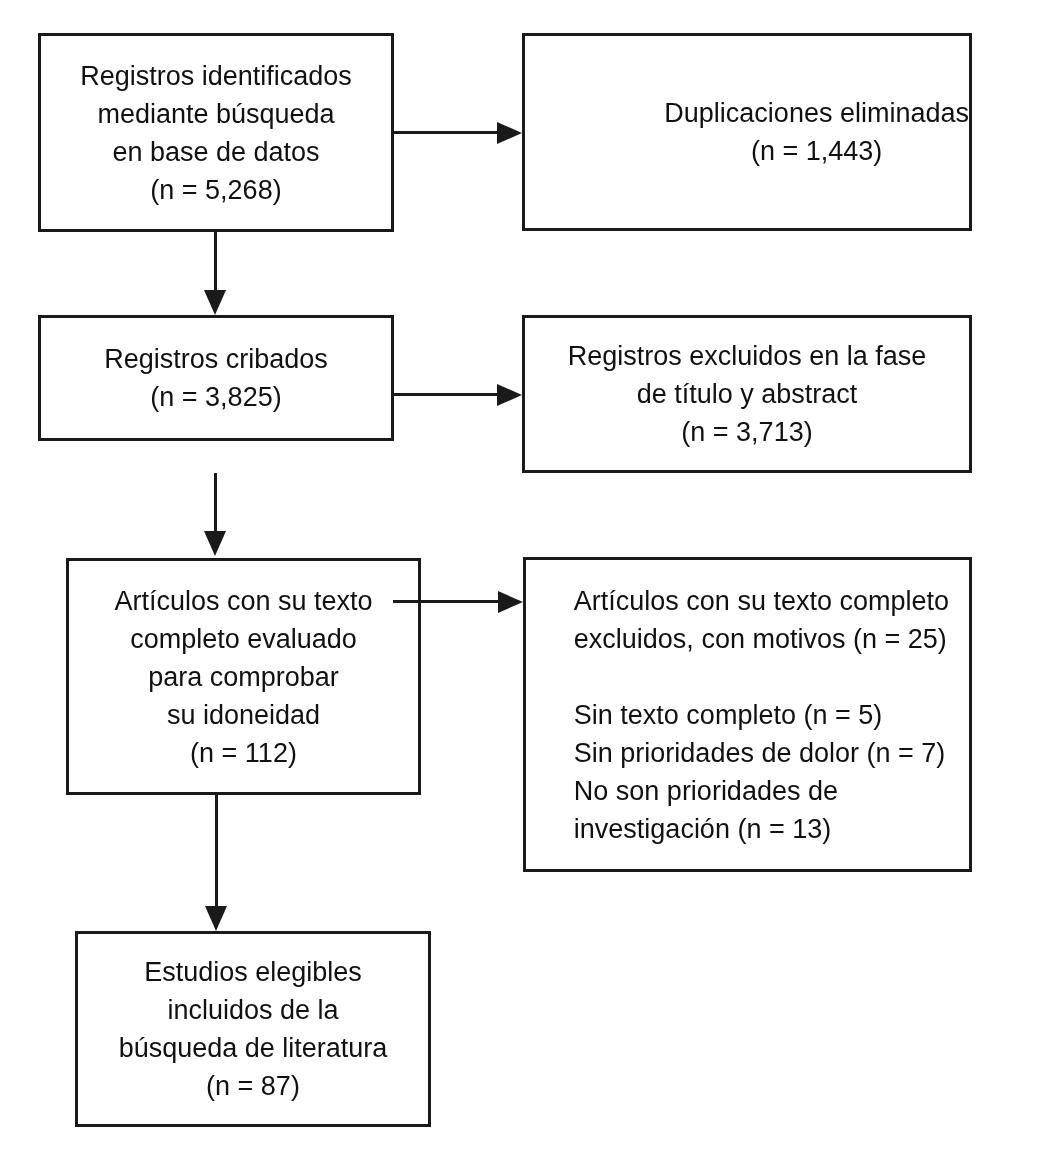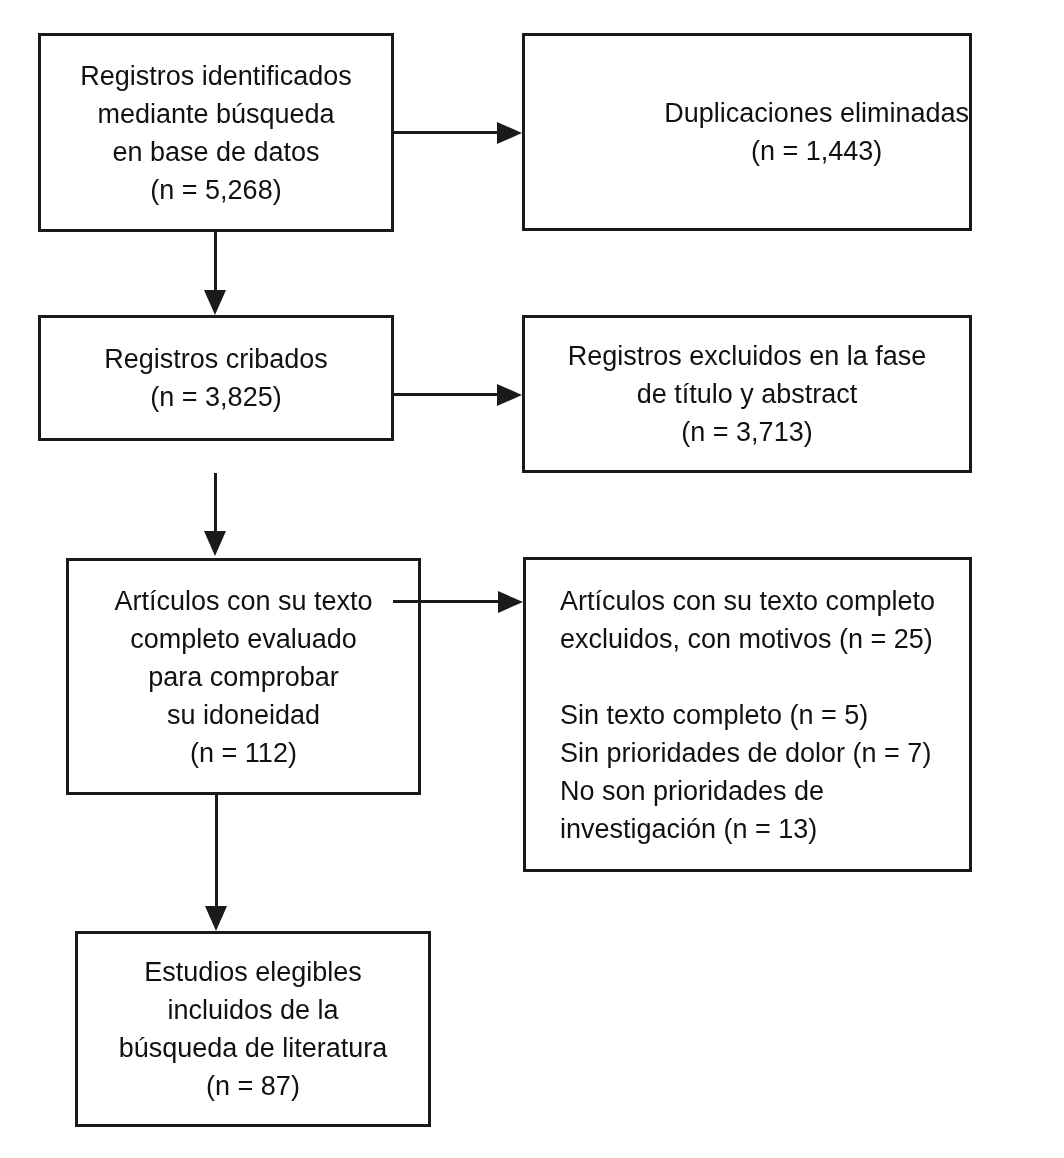--- a/index.html
+++ b/index.html
@@ -26,21 +26,21 @@
     justify-content: center;
   }
   .txt {
     white-space: pre-line;
     text-align: center;
     font-size: 27px;
     line-height: 38px;
     color: #111111;
   }
   .box.left-align {
-    justify-content: center;
+    justify-content: flex-end;
     padding: 0 20px;
   }
   .box.left-align .txt {
     text-align: left;
   }
   .shaft-h {
     position: absolute;
     height: 3px;
     background: #1a1a1a;
   }

